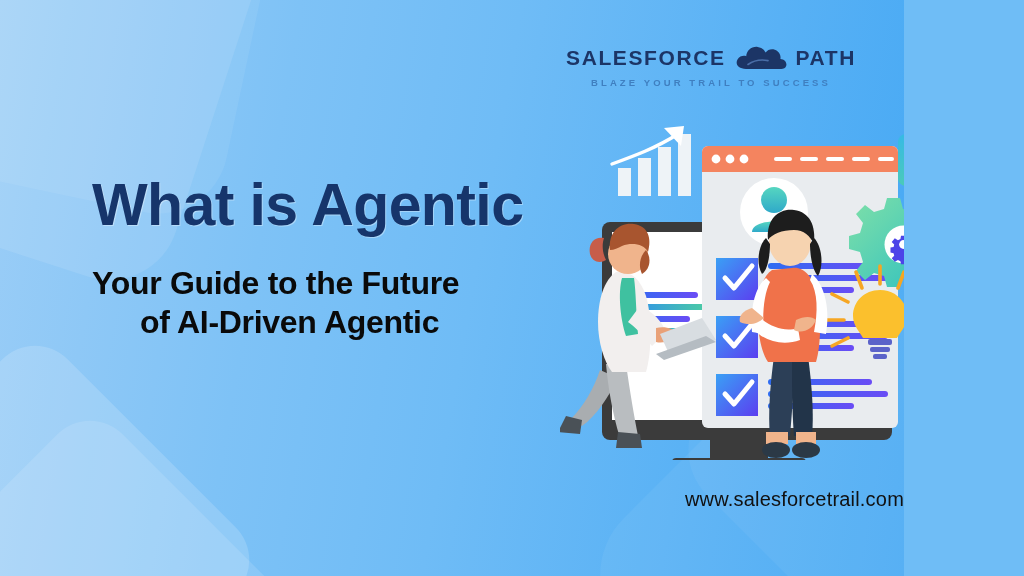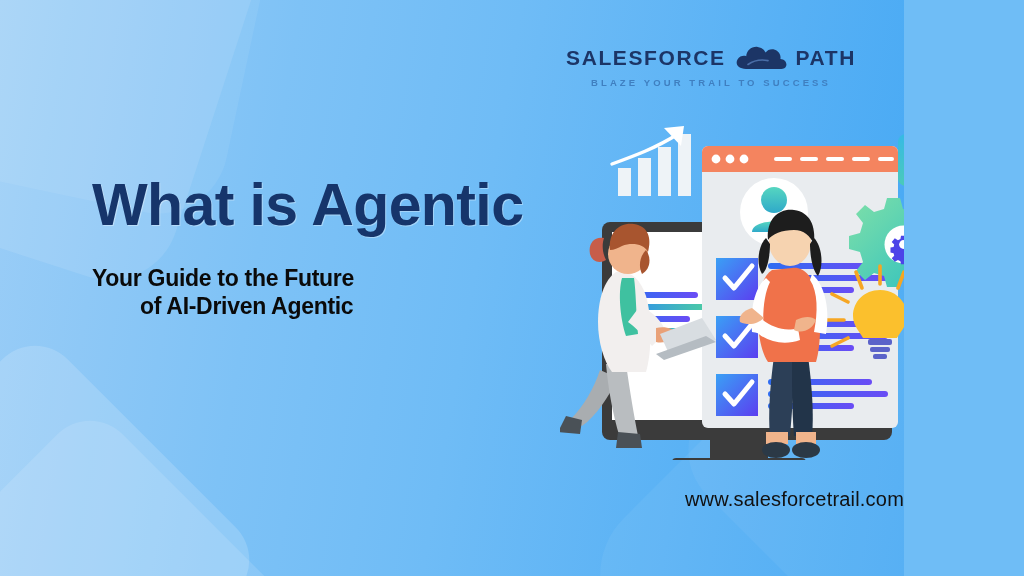--- a/index.html
+++ b/index.html
@@ -62,21 +62,21 @@
 
   
   #copy{position:absolute;left:92px;top:143px;width:520px;margin-top:32px;}
   .h1{
     font-size:59px;line-height:1.04;font-weight:bold;
     color:#16356b;letter-spacing:-0.6px;margin:0;
     text-shadow:1px 1px 0 rgba(255,255,255,0.35);
   }
   .h1 .l2{display:block;}
   .h2{
-    margin:28px 0 0 0;font-size:23px;line-height:1.22;
+    margin:28px 0 0 0;font-size:32px;line-height:1.22;
     font-weight:bold;color:#0a0a0a;letter-spacing:-0.3px;
   }
   .h2 .l2{display:block;padding-left:48px;}
 
   #url{
     position:absolute;left:0;right:0;top:488px;text-align:right;
     font-size:20px;color:#111;letter-spacing:0.2px;
   }
 
   

